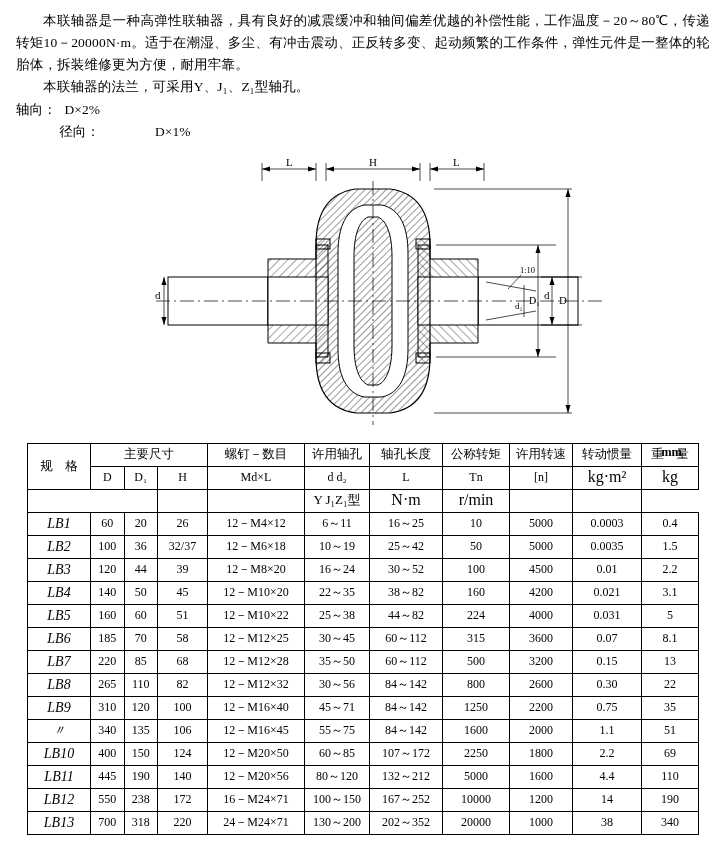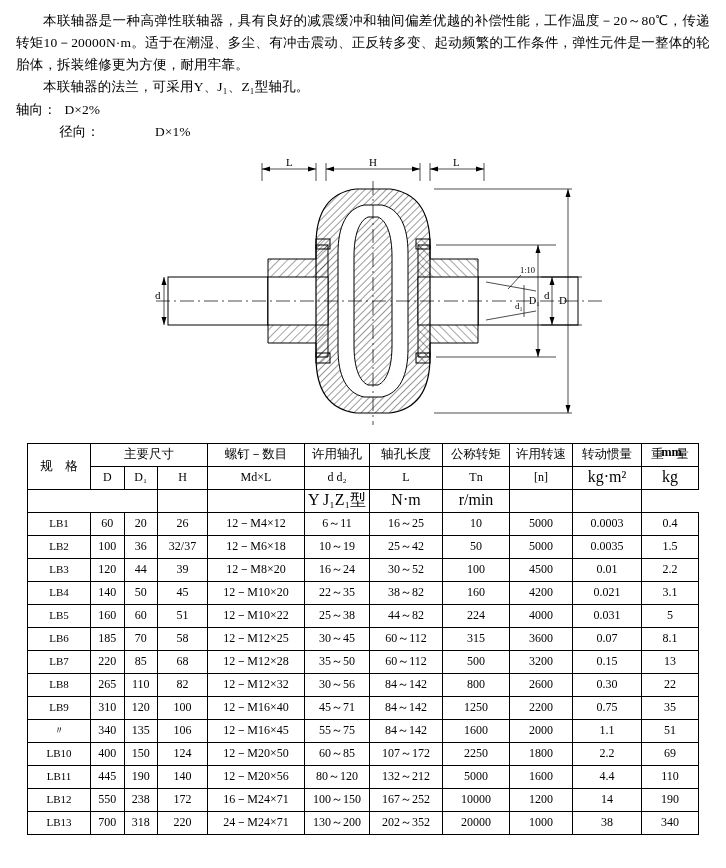--- a/index.html
+++ b/index.html
@@ -37,22 +37,22 @@
   
   table.spec{
     border-collapse:collapse;margin:0 auto;width:672px;
     font-size:12px;font-family:"Liberation Serif", serif;
   }
   table.spec th, table.spec td{
     border:1px solid #000;text-align:center;padding:0;height:22px;
     font-weight:normal;line-height:1.15;
   }
   table.spec th.hdr{font-size:12.5px;}
-  table.spec td.spec-name{font-size:11px;}
-  .sub{font-size:16px;}
+  table.spec td.spec-name{font-size:14px;font-style:italic;}
+  .sub{font-size:13px;}
   .unit{font-size:16px;}
 </style>
 </head>
 <body>
 
 <div class="page">
 
   <p class="body indent">本联轴器是一种高弹性联轴器，具有良好的减震缓冲和轴间偏差优越的补偿性能，工作温度－20～80℃，传递转矩10－20000N·m。适于在潮湿、多尘、有冲击震动、正反转多变、起动频繁的工作条件，弹性元件是一整体的轮胎体，拆装维修更为方便，耐用牢靠。</p>
   <p class="body indent">本联轴器的法兰，可采用Y、J₁、Z₁型轴孔。</p>
 

